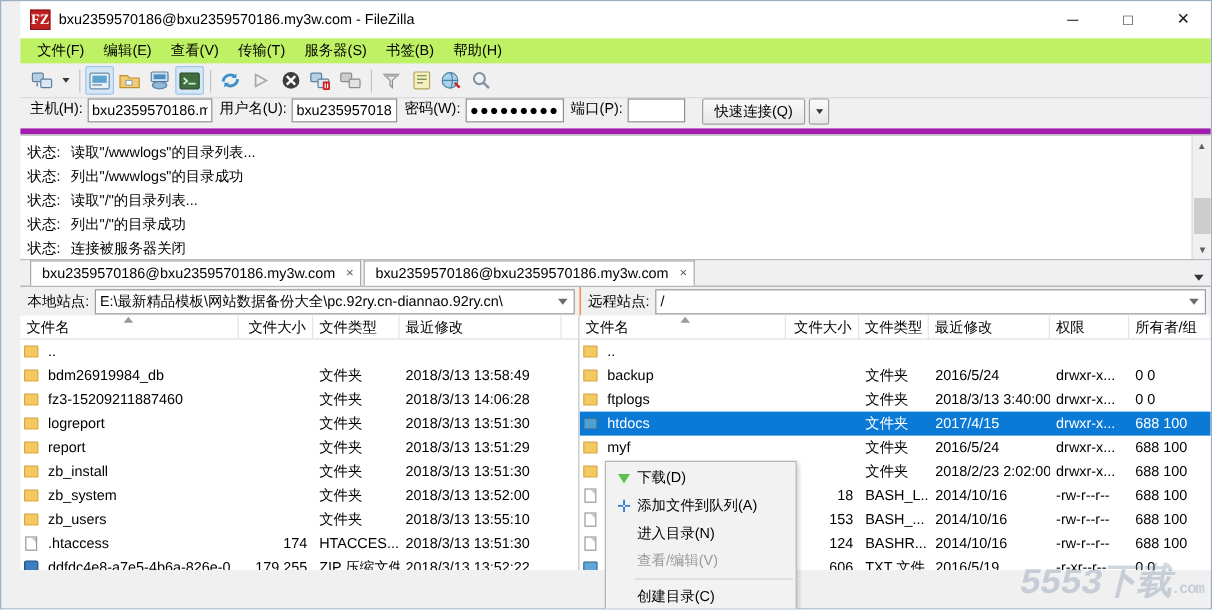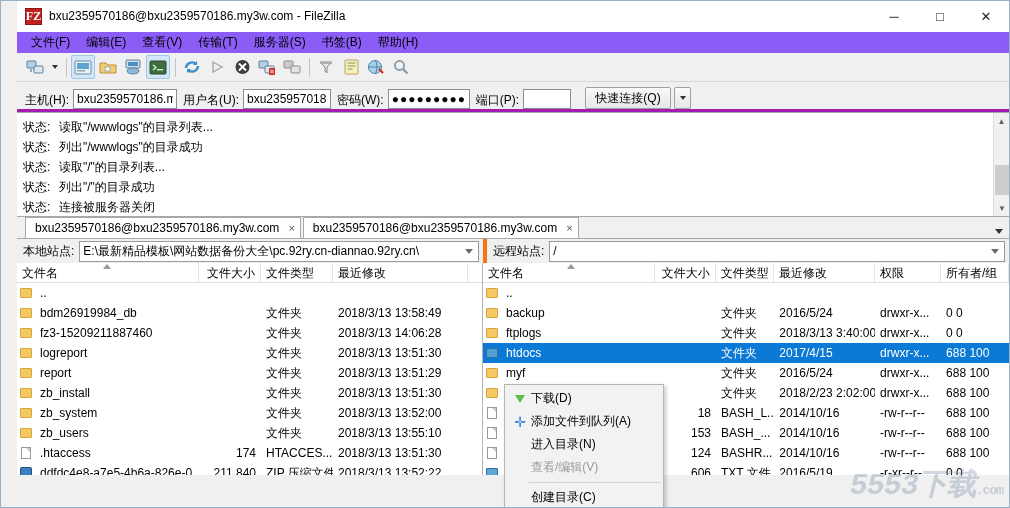--- a/index.html
+++ b/index.html
@@ -44,21 +44,21 @@
   .tb-controls { margin-left: auto; display: flex; height: 31px; }
   .tb-btn {
     width: 46px; height: 31px;
     display: flex; align-items: center; justify-content: center;
     font-size: 13px; color: #222;
   }
 
   
   .menubar {
     height: 21px;
-    background: #8b5cf6;
+    background: #bef264;
     display: flex;
     align-items: center;
     padding-left: 6px;
   }
   .menu-item {
     padding: 2px 8px;
     font-size: 12px;
     white-space: nowrap;
     color: #000;
   }
@@ -87,23 +87,23 @@
     border-left: 3px solid transparent;
     border-right: 3px solid transparent;
     border-top: 4px solid #333;
   }
 
   
   .qcbar {
     height: 30px;
     background: #f0f0f0;
     display: flex;
-    align-items: flex-end;
+    align-items: flex-start;
     padding: 0 6px;
-    border-bottom: 3px solid #a21caf;
+    border-bottom: 5px solid #a21caf;
   }
   .qc-label { font-size: 12px; margin: 0 4px 0 6px; white-space: nowrap; }
   .qc-label:first-child { margin-left: 2px; }
   .qc-input {
     height: 20px;
     border: 1px solid #8e8e8e;
     background: #fff;
     font-size: 12px;
     padding: 1px 3px;
     font-family: "Liberation Sans", sans-serif;
@@ -197,21 +197,21 @@
     width: 0; height: 0;
     border-left: 4px solid transparent;
     border-right: 4px solid transparent;
     border-top: 5px solid #333;
   }
 
   
   .sitebars { display: flex; height: 24px; background: #f0f0f0; }
   .sitebar { display: flex; align-items: center; height: 24px; }
   .sitebar.local { width: 466px; }
-  .sitebar.remote { flex: 1; border-left: 4px solid #f97316; }
+  .sitebar.remote { flex: 1; border-left: 1px solid #f97316; }
   .site-label { font-size: 12px; padding: 0 5px 0 6px; white-space: nowrap; }
   .site-combo {
     flex: 1;
     height: 21px;
     background: #fff;
     border: 1px solid #9a9a9a;
     display: flex; align-items: center;
     font-size: 12px;
     padding-left: 3px;
     margin-right: 4px;
@@ -652,21 +652,21 @@
           <span class="cell r" style="width:62px">174</span>
           <span class="cell" style="width:72px">HTACCES...</span>
           <span class="cell" style="width:135px">2018/3/13 13:51:30</span>
         </div>
 
         <div class="row">
           <span class="ficon">
               <span class="zip"></span>
             </span>
           <span class="cell" style="width:164px">ddfdc4e8-a7e5-4b6a-826e-0...</span>
-          <span class="cell r" style="width:62px">211,840</span>
+          <span class="cell r" style="width:62px">179,255</span>
           <span class="cell" style="width:72px">ZIP 压缩文件</span>
           <span class="cell" style="width:135px">2018/3/13 13:52:22</span>
         </div>
 
       </div>
     </div>
 
     <div class="pane remote">
       <div class="colhead">
         <div class="ch" style="width:178px">文件名</div>

